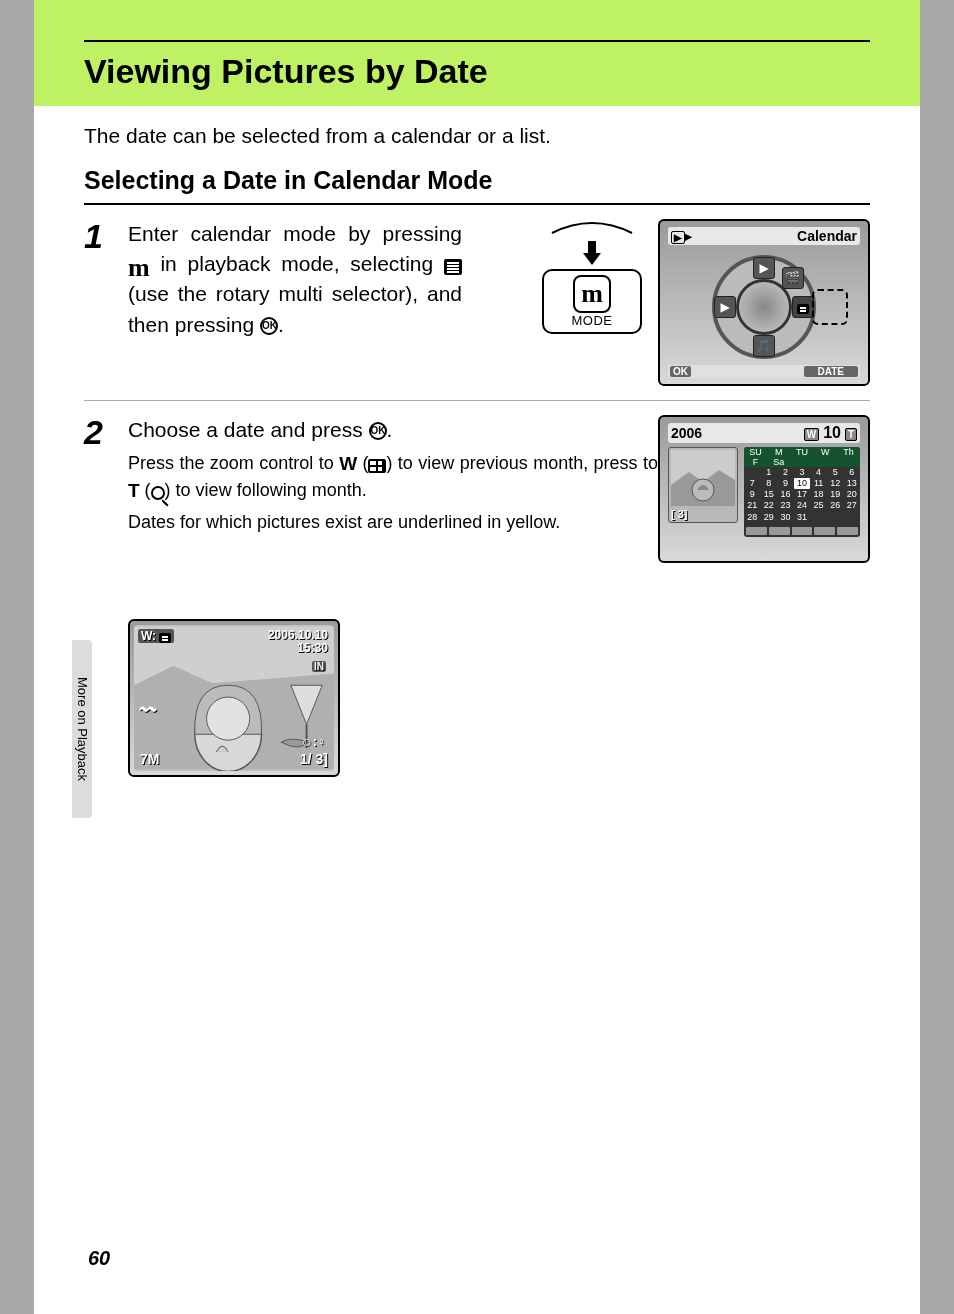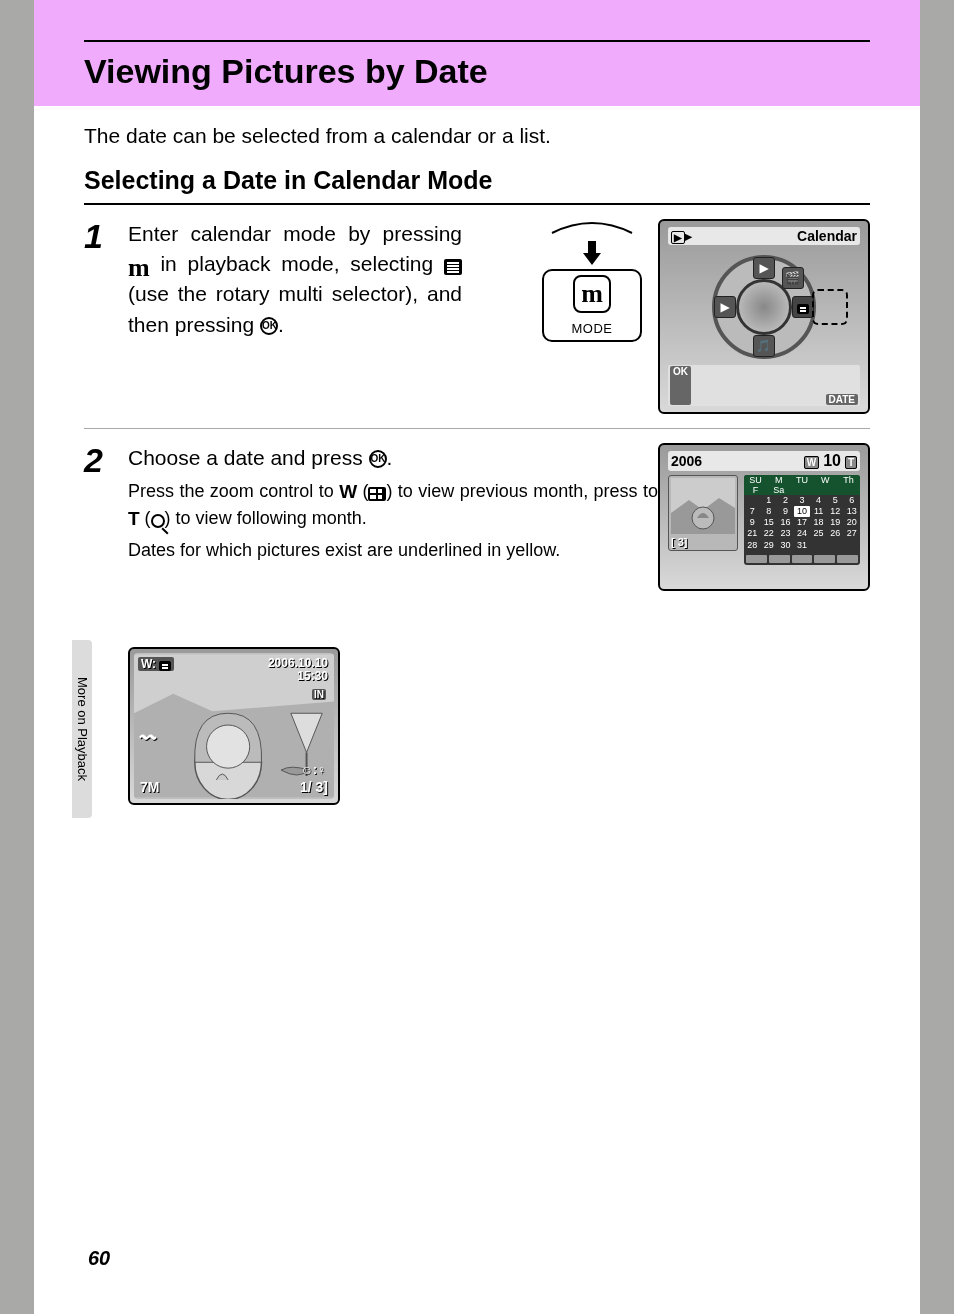--- a/index.html
+++ b/index.html
@@ -15,21 +15,21 @@
     position: absolute;
     left: 34px;
     top: 0;
     width: 886px;
     height: 1314px;
     background: #fff;
   }
   .title-bar {
     position: relative;
     height: 106px;
-    background: #f0abfc;
+    background: #bef264;
   }
   .title-inner {
     position: absolute;
     left: 50px;
     right: 50px;
     top: 40px;
     border-top: 2px solid #000;
     padding-top: 10px;
   }
   .main-title {
@@ -123,21 +123,21 @@
     display: inline-block;
   }
   .mode-m {
     font-size: 26px;
     font-weight: bold;
     line-height: 1;
     font-family: serif;
   }
   .mode-label {
     font-size: 13px;
-    margin-top: 8px;
+    margin-top: 0;
     letter-spacing: 0.5px;
   }
 
   
   .lcd {
     width: 212px;
     background: linear-gradient(#9a9a9a, #d9d9d9);
     border: 2px solid #000;
     border-radius: 6px;
     padding: 6px 8px;
@@ -210,23 +210,22 @@
   }
   .ok-chip {
     background: #666; color: #fff;
     border-radius: 2px;
     padding: 0 3px;
     font-size: 10px;
   }
   .date-chip {
     background: #666; color: #fff;
     border-radius: 2px;
-    padding: 0 3px;
+    padding: 0 14px;
     font-size: 10px;
-    margin-top: 28px;
   }
 
   
   .cal-body {
     display: flex;
     gap: 6px;
   }
   .cal-thumb {
     flex: 0 0 70px;
     height: 76px;

